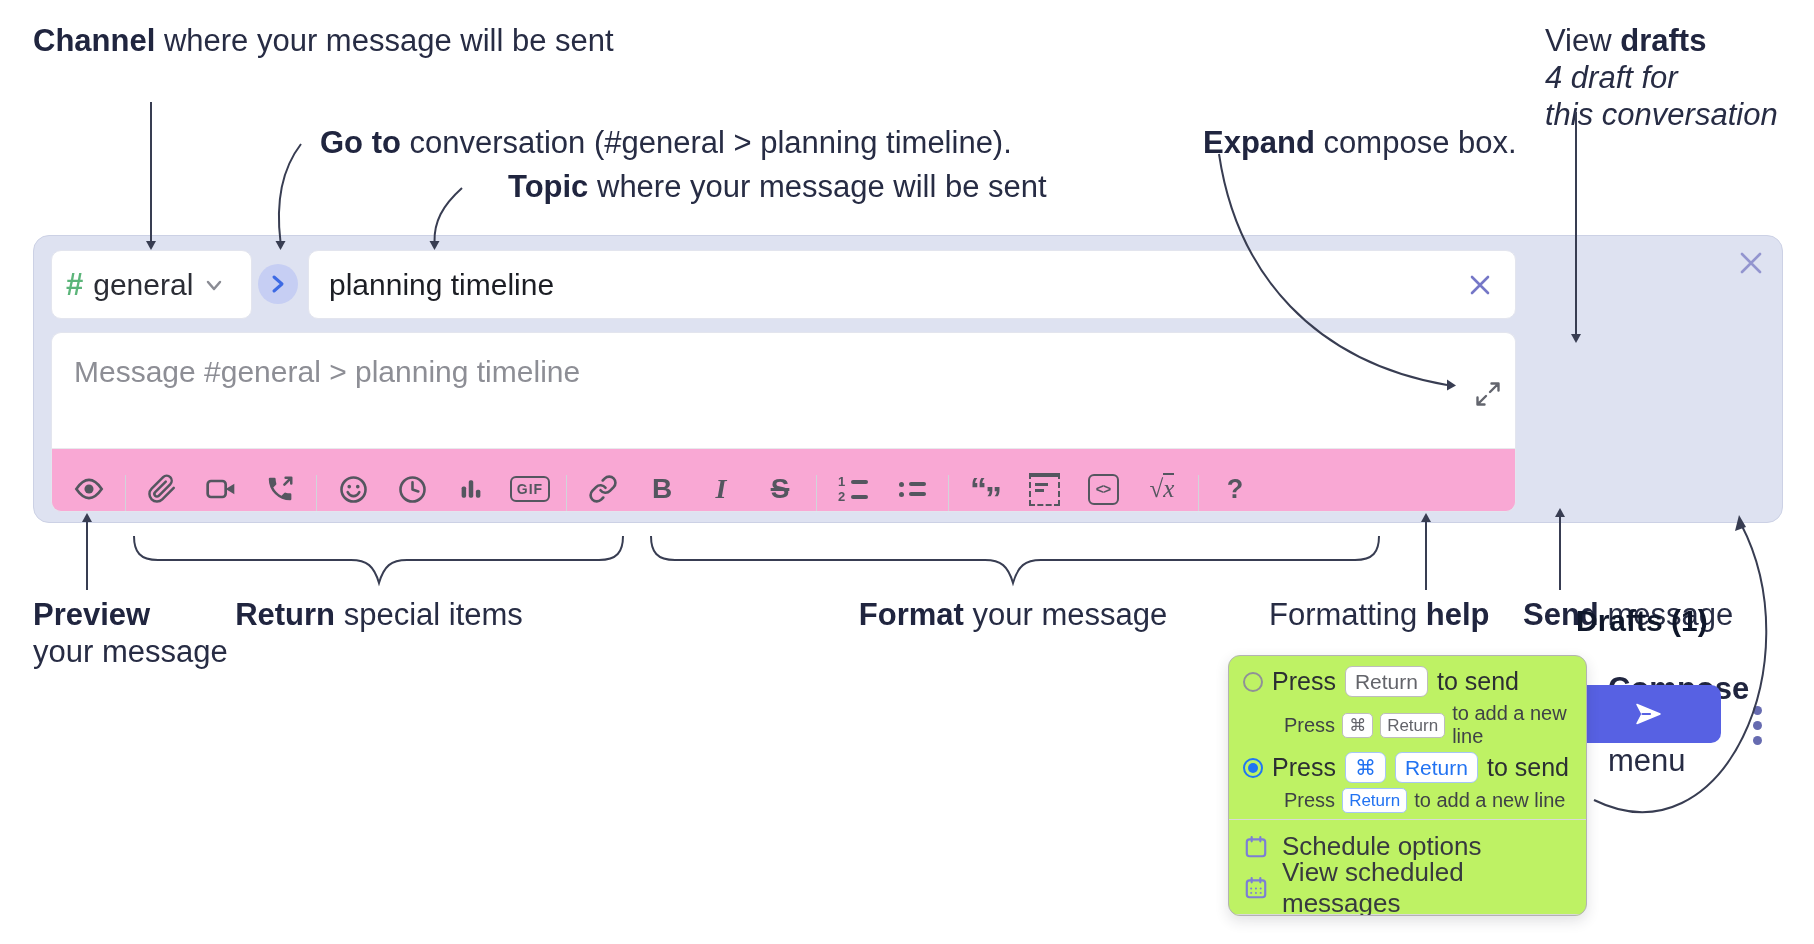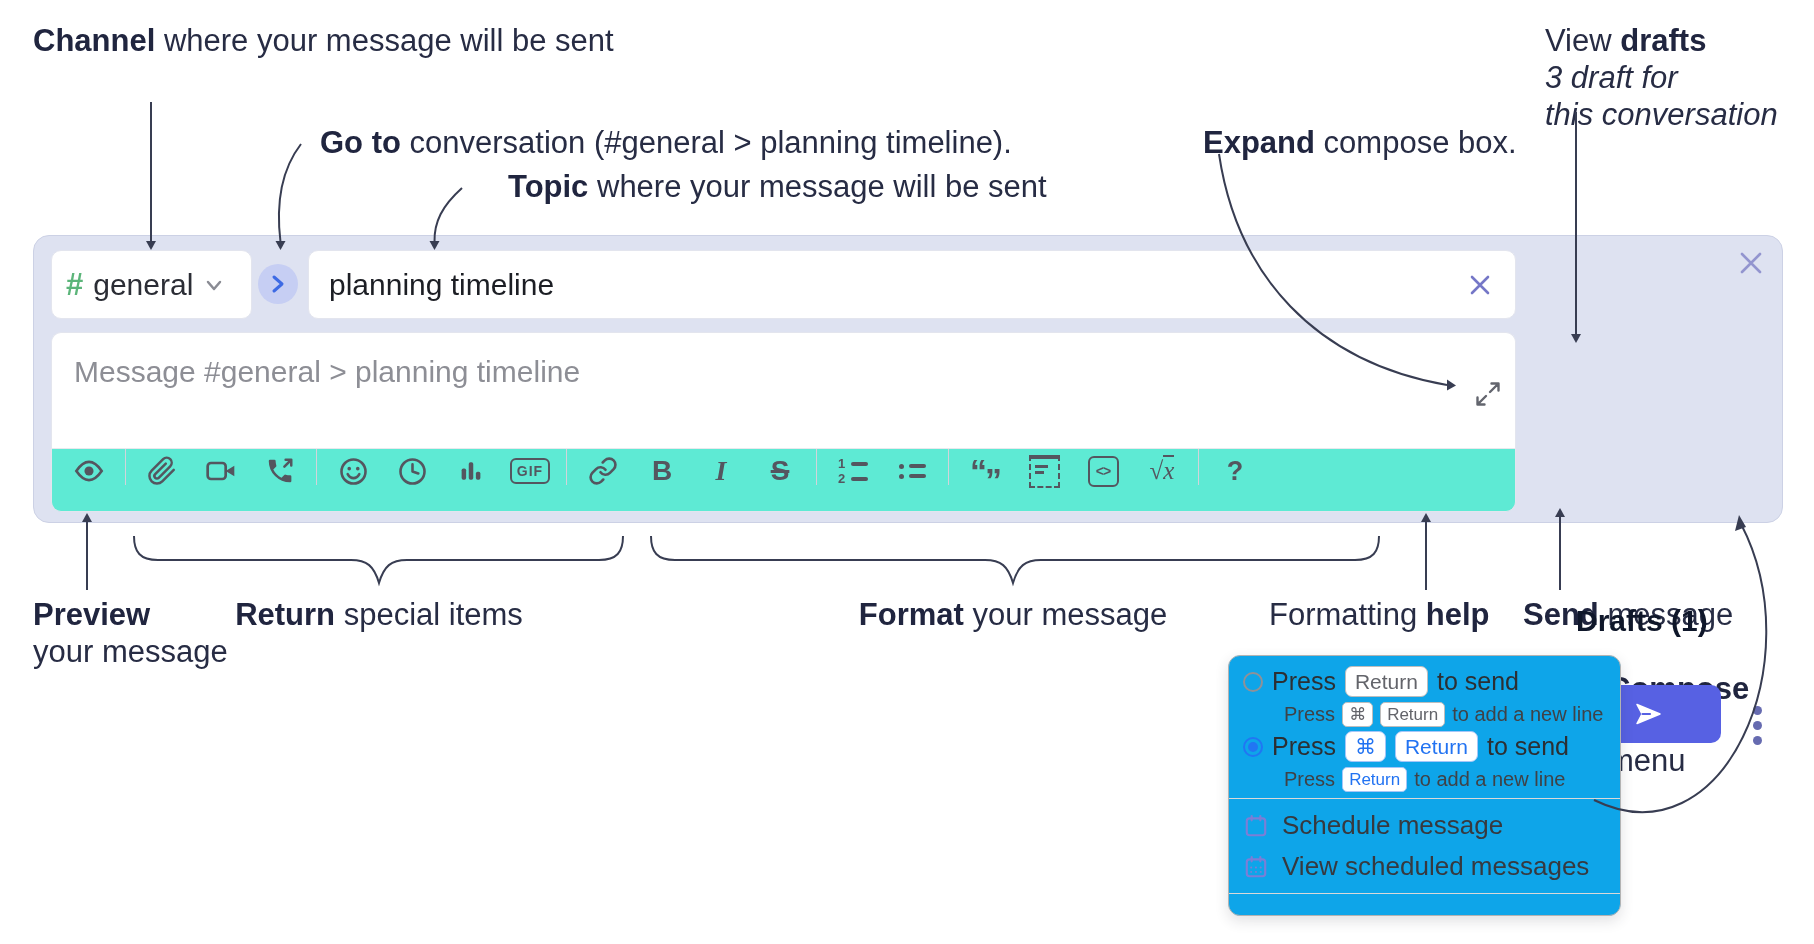--- a/index.html
+++ b/index.html
@@ -24,23 +24,23 @@
   #topic-input{flex:1;border:none;outline:none;font-family:"Liberation Sans",sans-serif;
                font-size:30px;color:#1c1e24;background:transparent;}
   #message-wrap{position:absolute;left:17px;top:96px;width:1465px;height:116px;background:#fff;
                 border:1px solid #e3e5ee;border-bottom:none;border-radius:10px 10px 0 0;box-sizing:border-box;}
   #message-input{width:100%;height:100%;border:none;outline:none;resize:none;background:transparent;
                  box-sizing:border-box;padding:22px 60px 0 22px;font-family:"Liberation Sans",sans-serif;
                  font-size:30px;color:#1c1e24;}
   #message-input::placeholder{color:#8d8e95;opacity:1;}
   #expand-btn{position:absolute;right:10px;top:44px;width:34px;height:34px;cursor:pointer;
               color:#63656e;display:flex;align-items:center;justify-content:center;}
-  #toolbar{position:absolute;left:17px;top:212px;width:1465px;height:64px;background:#5eead4;
+  #toolbar{position:absolute;left:17px;top:212px;width:1465px;height:64px;background:#f9a8d4;
            border:1px solid #e3e5ee;border-top:1px solid #e8e9ed;border-radius:0 0 10px 10px;box-sizing:border-box;
-           display:flex;align-items:flex-start;padding:0 0 0 14px;gap:13px;}
+           display:flex;align-items:flex-end;padding:0 0 0 14px;gap:13px;}
   .tbtn{width:46px;height:44px;display:flex;align-items:center;justify-content:center;flex:0 0 auto;
         color:#54565f;cursor:pointer;border-radius:6px;position:relative;}
   .tsep{width:1px;height:36px;background:#d2d4da;flex:0 0 auto;}
   .tletter{font-size:28px;font-weight:800;color:#54565f;}
   .tletter.i{font-family:"Liberation Serif",serif;font-style:italic;font-weight:600;}
   .tletter.s{font-weight:700;text-decoration:line-through;text-decoration-thickness:2.5px;}
   .gifbox{border:2.5px solid #54565f;border-radius:6px;font-size:14px;font-weight:700;
           padding:3px 5px;letter-spacing:1px;}
   .codebox{width:27px;height:27px;border:2.5px solid #54565f;border-radius:6px;display:flex;
            align-items:center;justify-content:center;font-size:14px;font-weight:800;letter-spacing:-1px;}
@@ -63,21 +63,21 @@
   #send-btn{position:absolute;left:1540px;top:449px;width:147px;height:58px;border-radius:10px;
             background:#5761e3;display:flex;align-items:center;justify-content:center;cursor:pointer;}
   #kebab{position:absolute;left:1712px;top:461px;width:22px;height:56px;display:flex;flex-direction:column;
          align-items:center;justify-content:center;gap:6px;cursor:pointer;}
   #kebab i{width:9px;height:9px;border-radius:50%;background:#666bb0;}
   #composer-close{position:absolute;right:16px;top:12px;width:30px;height:30px;color:#9395cf;cursor:pointer;
                   display:flex;align-items:center;justify-content:center;}
   #topic-clear{width:34px;height:34px;color:#7577c7;cursor:pointer;display:flex;align-items:center;justify-content:center;flex:0 0 auto;}
 
   
-  #popup{position:absolute;left:1228px;top:655px;width:393px;height:261px;background:#0ea5e9;
+  #popup{position:absolute;left:1228px;top:655px;width:359px;height:261px;background:#bef264;
          border:1.5px solid #b3b3b3;border-radius:12px;box-shadow:0 5px 14px rgba(40,40,60,.14);
          box-sizing:border-box;overflow:hidden;font-size:25px;color:#2c2f33;}
   .opt{padding:10px 14px 2px 14px;}
   .optrow{display:flex;align-items:center;gap:9px;cursor:pointer;}
   .subrow{display:flex;align-items:center;gap:7px;margin:5px 0 4px 41px;font-size:20px;color:#3f4247;}
   .radio{width:20px;height:20px;border:2px solid #8f9197;border-radius:50%;box-sizing:border-box;flex:0 0 auto;}
   .radio.sel{border-color:#2176f3;position:relative;}
   .radio.sel::after{content:"";position:absolute;left:3px;top:3px;width:10px;height:10px;border-radius:50%;background:#2176f3;}
   .kc{display:inline-block;border:1.5px solid #bdbdbd;border-radius:7px;padding:0 9px;color:#63646a;
       background:#fff;font-size:21px;line-height:29px;}
@@ -105,21 +105,21 @@
   <div class="note" style="left:508px;top:168px;">
     <span class="b">Topic</span><span> where your message will be sent</span>
   </div>
 
   <div class="note" style="left:1203px;top:124px;">
     <span class="b">Expand</span><span> compose box.</span>
   </div>
 
   <div class="note" style="left:1545px;top:22px;">
     <div><span>View </span><span class="b">drafts</span></div>
-    <div class="it">3 draft for</div>
+    <div class="it">4 draft for</div>
     <div class="it">this conversation</div>
   </div>
 
   <div class="note" style="left:33px;top:596px;">
     <div class="b">Preview</div>
     <div>your message</div>
   </div>
 
   <div class="note center" style="left:379px;top:596px;">
     <span class="b">Return</span><span> special items</span>
@@ -354,21 +354,21 @@
     </div>
 
     <div class="menu-sec">
       <div class="mitem">
         <span class="micon">
           <svg width="26" height="26" viewBox="0 0 24 24" fill="none" stroke="currentColor" stroke-width="2" stroke-linecap="round">
             <rect x="3.5" y="5" width="17" height="15.5" rx="2.5"></rect>
             <path d="M8 2.8 v4 M16 2.8 v4"></path>
           </svg>
         </span>
-        <span>Schedule message</span>
+        <span>Schedule options</span>
       </div>
       <div class="mitem">
         <span class="micon">
           <svg width="26" height="26" viewBox="0 0 24 24" fill="none" stroke="currentColor" stroke-width="2" stroke-linecap="round">
             <rect x="3.5" y="5" width="17" height="15.5" rx="2.5"></rect>
             <path d="M8 2.8 v4 M16 2.8 v4"></path>
             <g stroke-width="1.8">
               <path d="M7.5 12.5 h.1 M11.9 12.5 h.1 M16.3 12.5 h.1 M7.5 16.5 h.1 M11.9 16.5 h.1 M16.3 16.5 h.1"></path>
             </g>
           </svg>

